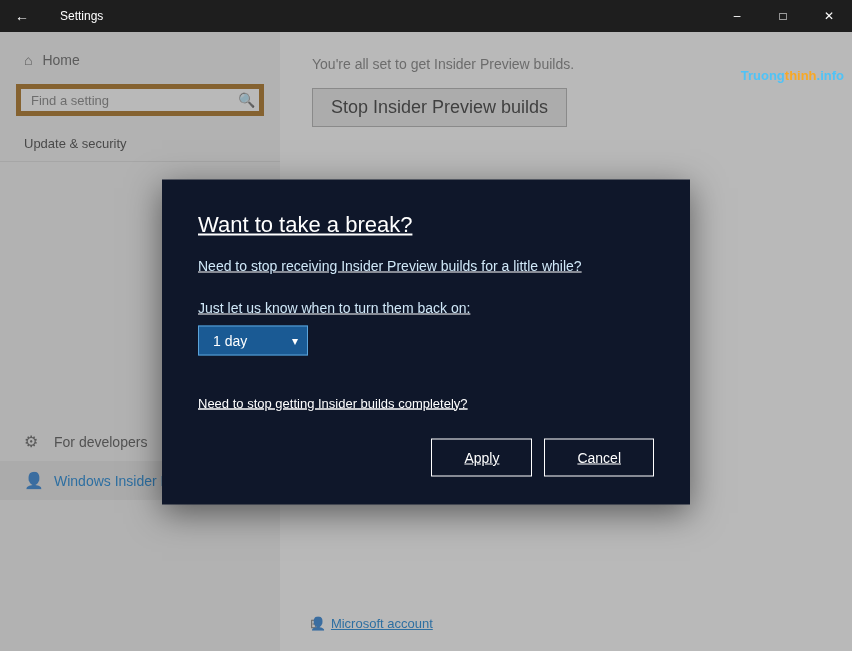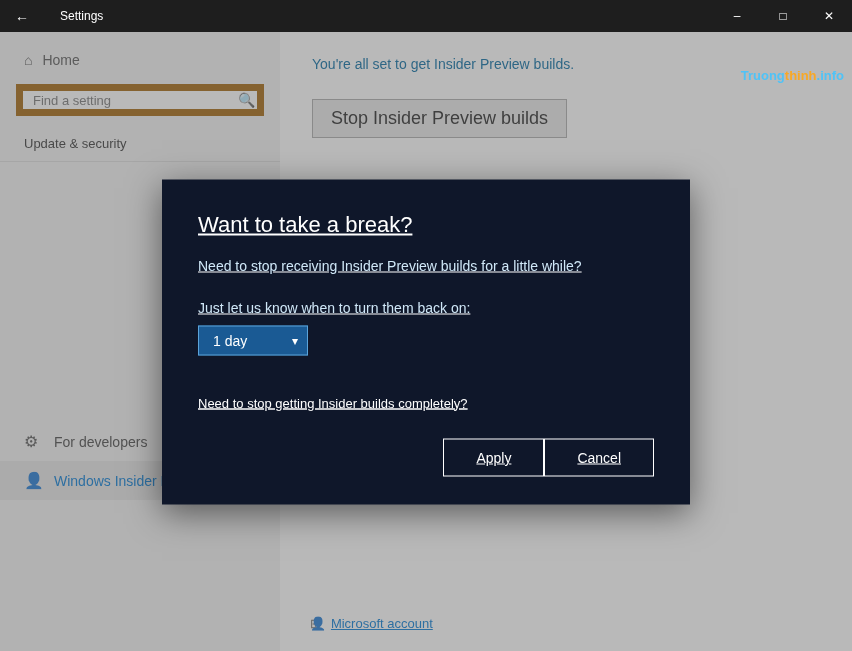--- a/index.html
+++ b/index.html
@@ -100,21 +100,21 @@
       gap: 10px;
     }
     .sidebar-search {
       margin: 8px 16px;
       position: relative;
     }
     .sidebar-search input {
       width: 100%;
       height: 32px;
       padding: 0 32px 0 10px;
-      border: 7px solid #a16207;
+      border: 5px solid #a16207;
       background: #fff;
       font-size: 13px;
       outline: none;
     }
     .sidebar-search .search-icon {
       position: absolute;
       right: 8px;
       top: 50%;
       transform: translateY(-50%);
       color: #555;
@@ -161,22 +161,22 @@
       overflow-y: auto;
     }
     .main-title {
       font-size: 28px;
       font-weight: 300;
       color: #111;
       margin-bottom: 12px;
     }
     .main-subtitle {
       font-size: 14px;
-      color: #0369a1;
-      margin-bottom: 27px;
+      color: #737373;
+      margin-bottom: 16px;
     }
     .stop-btn {
       background: #e8e8e8;
       border: 1px solid #aaa;
       padding: 8px 18px;
       font-size: 18px;
       cursor: pointer;
       color: #222;
     }
 
@@ -252,20 +252,21 @@
     .dialog-link {
       display: block;
       color: #fff;
       font-size: 13px;
       text-decoration: underline;
       cursor: pointer;
       margin-bottom: 28px;
     }
     .dialog-buttons {
       display: flex;
+      gap: 12px;
       justify-content: flex-end;
     }
     .dialog-btn {
       padding: 10px 32px;
       font-size: 14px;
       cursor: pointer;
       border: 1px solid #fff;
       background: transparent;
       color: #fff;
       min-width: 100px;

